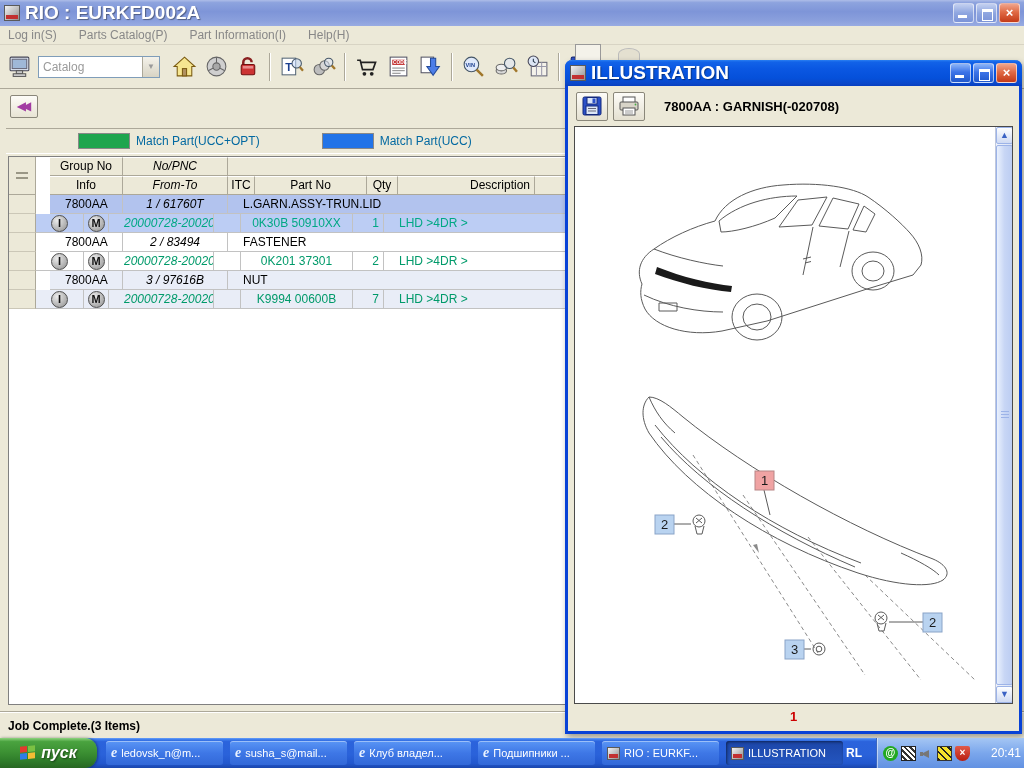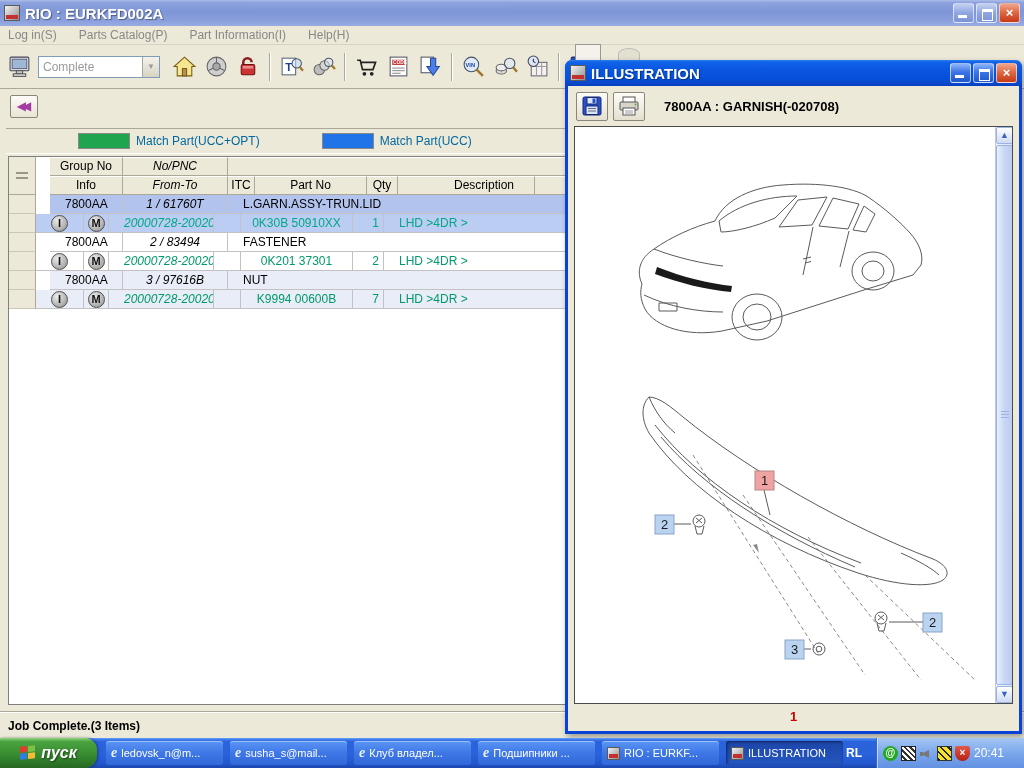--- a/index.html
+++ b/index.html
@@ -7,21 +7,21 @@
   body { font-family:"Liberation Sans","DejaVu Sans",sans-serif; font-size:12px; }
   #desktop { position:relative; width:1024px; height:768px; background:#ece9d8; overflow:hidden; }
 
   
   #main-window { position:absolute; left:0; top:0; width:1024px; height:738px; background:#ece9d8; }
   .titlebar-main { position:absolute; left:0; top:0; width:100%; height:26px;
      background:linear-gradient(180deg,#aebde8 0%,#8da3de 10%,#7e95d8 45%,#8ba0dd 80%,#98abe2 100%);
      display:flex; align-items:center; padding:0 4px; }
   .app-icon { width:16px; height:16px; background:linear-gradient(135deg,#f2f2f2 0%,#c6c6c6 45%,#8f8f8f 100%); border:1px solid #5a5a5a; position:relative; flex:none; }
   .app-icon::after { content:""; position:absolute; left:1px; right:1px; bottom:1px; height:4px; background:#c23030; }
-  .title-text { color:#fff; font-weight:bold; font-size:15px; margin-left:5px; text-shadow:1px 1px 1px rgba(0,0,0,.4); white-space:nowrap; }
+  .title-text { color:#fff; font-weight:bold; font-size:19px; margin-left:5px; text-shadow:1px 1px 1px rgba(0,0,0,.4); white-space:nowrap; }
   .win-btns { margin-left:auto; display:flex; gap:2px; }
   .w-btn { width:21px; height:20px; border-radius:3px; border:1px solid rgba(255,255,255,.6);
      color:#fff; font-size:13px; font-weight:bold; line-height:17px; text-align:center; position:relative; }
   .w-btn.inactive { background:linear-gradient(180deg,#c3d0f0 0%,#8fa6e0 50%,#7c94d8 100%); }
   .w-btn.active { background:linear-gradient(180deg,#8db5f8 0%,#3d74e8 45%,#2058cc 100%); }
   .w-btn.close { background:linear-gradient(180deg,#f0a58c 0%,#e06a45 45%,#c43a18 100%); }
   .glyph-min::after { content:""; position:absolute; left:4px; bottom:4px; width:9px; height:3px; background:#fff; }
   .glyph-restore::after { content:""; position:absolute; left:5px; top:5px; width:9px; height:8px; border:1px solid #fff; border-top:3px solid #fff; background:transparent; }
 
   .menubar { position:absolute; left:0; top:26px; width:100%; height:19px; background:#ece9d8; border-bottom:1px solid #d8d4c4; display:flex; align-items:center; gap:22px; padding:0 8px; }
@@ -45,21 +45,21 @@
   .legend-label { margin:0 12px 0 6px; color:#0369a1; }
 
   
   .grid { position:absolute; left:8px; top:156px; width:1008px; height:549px; background:#fff; border:1px solid #808080; }
   .g-head { display:flex; height:38px; }
   .sel-head { width:27px; height:38px; background:#ece9d8; border-right:1px solid #aca899; border-bottom:1px solid #aca899; display:flex; align-items:center; justify-content:center; }
   .eq { width:12px; height:7px; border-top:2px solid #9a9786; border-bottom:2px solid #9a9786; }
   .head-rows { flex:1; display:flex; flex-direction:column; }
   .hr1,.hr2 { display:flex; height:19px; }
   .hc { background:#ece9d8; border-right:1px solid #aca899; border-bottom:1px solid #aca899; border-top:1px solid #fff; text-align:center; line-height:17px; color:#000; overflow:hidden; white-space:nowrap; }
-  .hc.right { text-align:right; padding-right:20px; }
+  .hc.right { text-align:right; padding-right:4px; }
   .w-group { width:73px;margin-left:14px; } .w-pnc { width:105px;font-style:italic; } .w-itc { width:27px; }
   .w-part { width:112px; } .w-qty { width:31px; } .w-desc { width:137px; }
   .w-i { width:48px; } .w-m { width:25px; }
   .fill { flex:1; border-right:none; }
   .g-row { display:flex; height:19px; }
   .sel-cell { width:27px; background:#ece9d8; border-right:1px solid #aca899; border-bottom:1px solid #cbc7b7; flex:none; }
   .c { border-right:1px solid #c2c2c2; border-bottom:1px solid #c2c2c2; line-height:18px; white-space:nowrap; overflow:hidden; padding-left:15px; }
   .c.center { text-align:center; padding-left:0; }
   .c.right { text-align:right; padding-right:4px; padding-left:0; }
   .c.fill { border-right:none; }
@@ -117,21 +117,21 @@
      background:linear-gradient(180deg,#a5c6f4 0%,#7ba7ec 50%,#6291e2 100%); border-left:1px solid #3a66c0; box-shadow:inset 1px 0 0 rgba(255,255,255,.5);
      display:flex; align-items:center; gap:3px; padding:0 6px; }
   .tray-icon { width:15px; height:15px; flex:none; }
   .icq { border-radius:50%; background:#22a822; color:#fff; font-size:10px; font-weight:bold; text-align:center; line-height:14px; }
   .scom { background:repeating-linear-gradient(45deg,#fff 0 2px,#333 2px 4px); border:1px solid #222; }
   .vol { position:relative; }
   .vol::after { content:""; position:absolute; left:2px; top:4px; border-top:4px solid transparent; border-bottom:4px solid transparent; border-right:8px solid #777; }
   .vol::before { content:""; position:absolute; left:1px; top:6px; width:3px; height:4px; background:#777; }
   .punto { background:repeating-linear-gradient(45deg,#222 0 2px,#f5e12c 2px 5px); border:1px solid #333; }
   .shield { background:linear-gradient(180deg,#e05a4a,#b81e10); border-radius:2px 2px 50% 50%; color:#fff; font-size:10px; font-weight:bold; text-align:center; line-height:14px; }
-  .tray-clock { color:#fff; font-size:12px; margin-left:1px; }
+  .tray-clock { color:#fff; font-size:12px; margin-left:18px; }
 
   svg .ln { fill:none; stroke:#5a5a5a; stroke-width:1; }
   svg .dash { fill:none; stroke:#8a8a8a; stroke-width:1; stroke-dasharray:4 3; }
 </style>
 </head>
 <body>
 
 <div id="desktop">
 
   <div id="main-window">
@@ -156,21 +156,21 @@
     <div class="toolbar">
       <span class="tb-icon">
         <svg viewBox="0 0 24 24">
             <rect x="2" y="3" width="18" height="13" rx="1" fill="#dfe8f6" stroke="#445"></rect>
             <rect x="4" y="5" width="14" height="9" fill="#9fb8d8" stroke="#667"></rect>
             <rect x="8" y="16" width="6" height="3" fill="#c8c8c8" stroke="#555"></rect>
             <rect x="5" y="19" width="12" height="2.5" fill="#d8d8d8" stroke="#555"></rect>
           </svg>
       </span>
       <span class="combo">
-        <span class="combo-text">Complete</span>
+        <span class="combo-text">Catalog</span>
         <span class="combo-btn">▼</span>
       </span>
       <span class="tb-icon">
         <svg viewBox="0 0 24 24">
             <path d="M12 3 L22 12 L19 12 L19 21 L5 21 L5 12 L2 12 Z" fill="#f6e690" stroke="#7a5a10"></path>
             <rect x="10" y="14" width="4" height="7" fill="#b09060" stroke="#7a5a10"></rect>
           </svg>
       </span>
       <span class="tb-icon">
         <svg viewBox="0 0 24 24">

